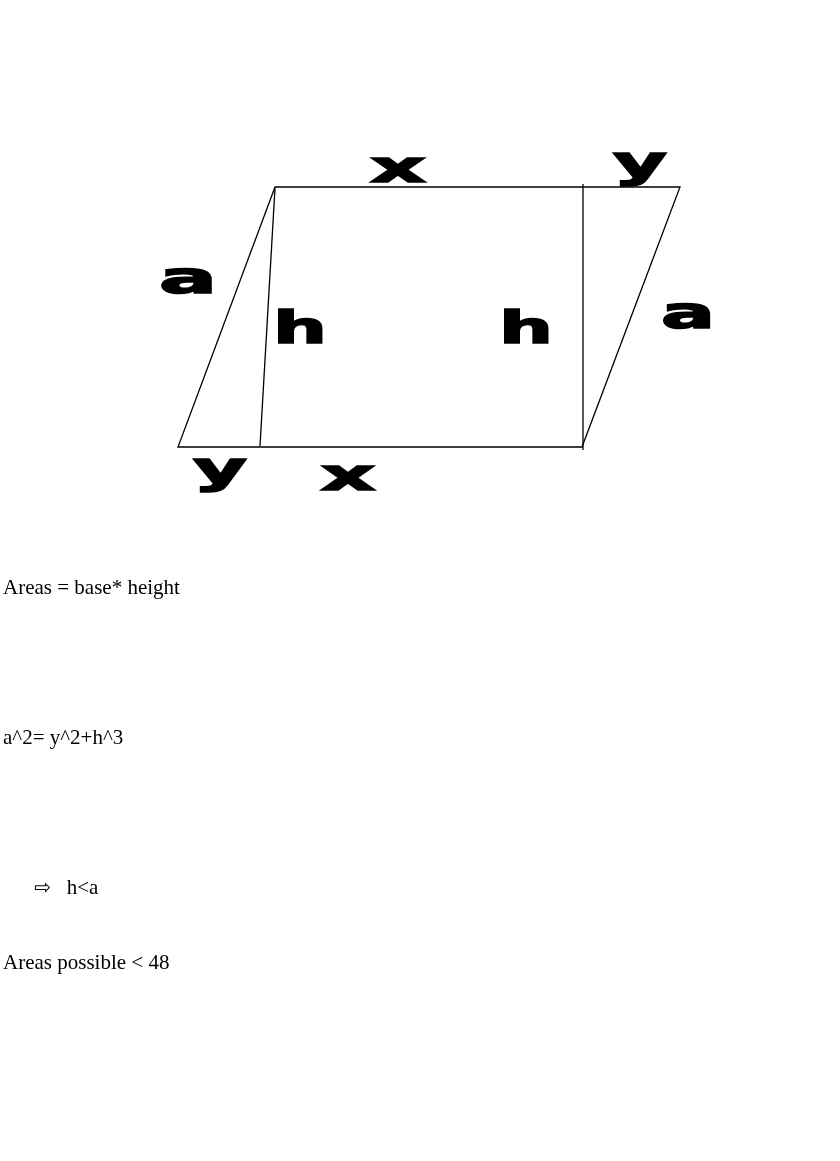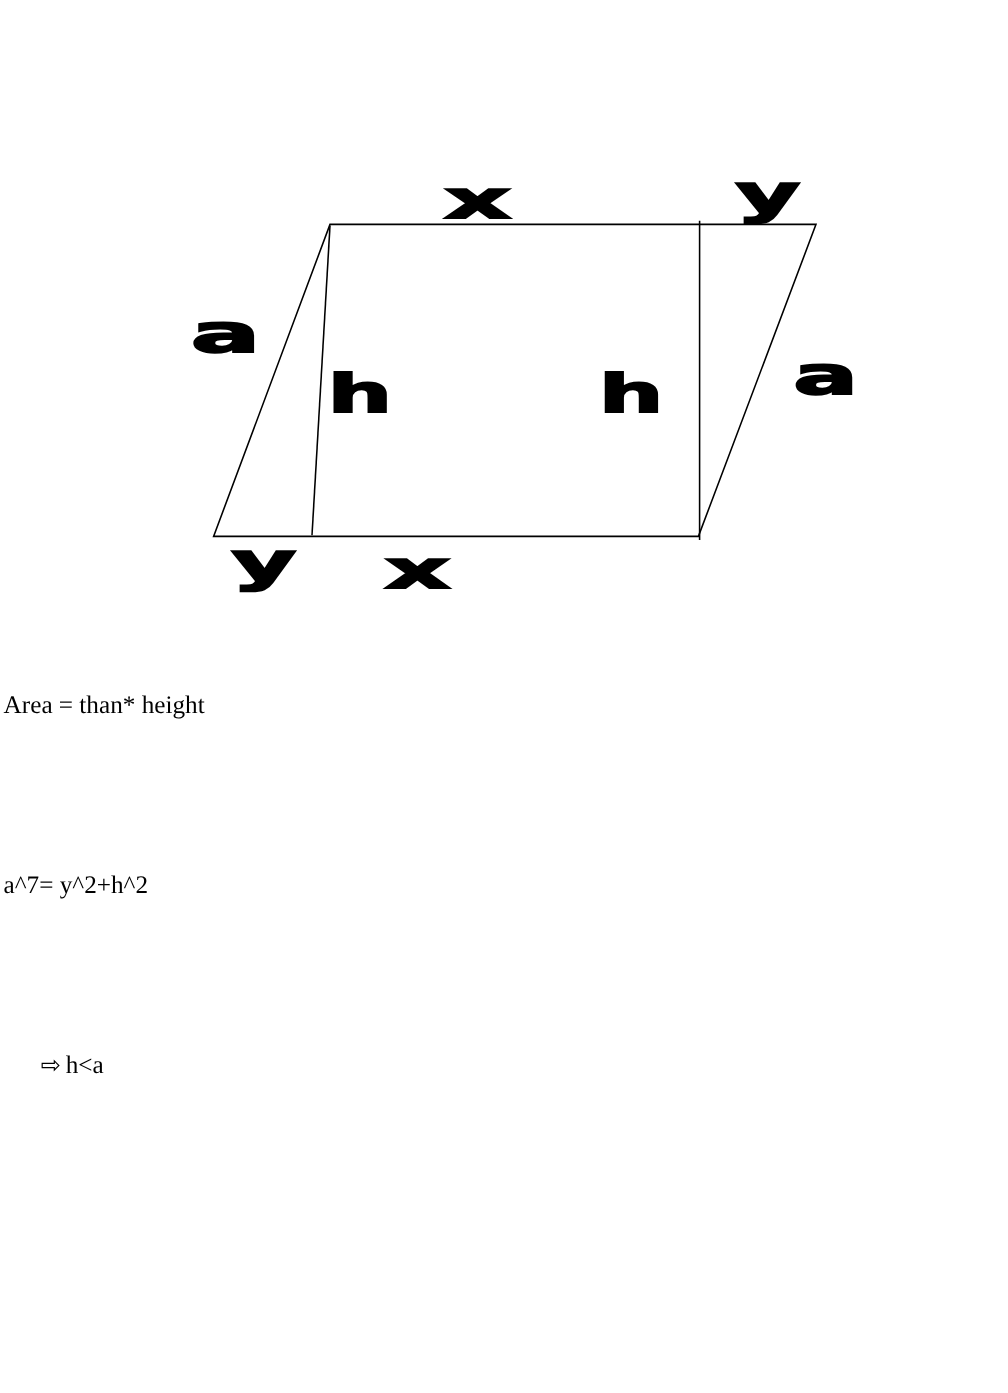--- a/index.html
+++ b/index.html
@@ -26,21 +26,21 @@
   .solution {
     position: absolute;
     left: 3px;
     top: 525px;
     font-size: 21px;
     line-height: 25px;
     white-space: pre;
   }
   .tline { height: 25px; }
   .implies .arrow { margin-left: 31px; font-family: "DejaVu Sans", sans-serif; font-size: 20px; }
-  .implies .rel { margin-left: 4px; }
+  .implies .rel { margin-left: 16px; }
 </style>
 </head>
 <body>
 
 <div class="page">
 
   <svg class="diagram" width="840" height="520" viewBox="0 0 840 520">
     <polygon class="shape" points="275,187 680,187 582,447 178,447"></polygon>
     <line class="shape" x1="275" y1="188" x2="260" y2="446"></line>
     <line class="shape" x1="583" y1="184" x2="583" y2="450"></line>
@@ -49,25 +49,26 @@
     <text x="640" y="177" textLength="54" lengthAdjust="spacingAndGlyphs">y</text>
     <text x="188" y="293" textLength="58" lengthAdjust="spacingAndGlyphs">a</text>
     <text x="688" y="328" textLength="54" lengthAdjust="spacingAndGlyphs">a</text>
     <text x="300" y="343" textLength="54" lengthAdjust="spacingAndGlyphs">h</text>
     <text x="526" y="343" textLength="54" lengthAdjust="spacingAndGlyphs">h</text>
     <text x="220" y="483" textLength="54" lengthAdjust="spacingAndGlyphs">y</text>
     <text x="348" y="490" textLength="55" lengthAdjust="spacingAndGlyphs">x</text>
   </svg>
 
   <div class="solution">
-    <div class="tline">Area = than* height</div>
+    <div class="tline">Areas = base* height</div>
     <div class="tline"></div>
-    <div class="tline">a^7= y^2+h^2</div>
+    <div class="tline">a^2= y^2+h^3</div>
     <div class="tline"></div>
     <div class="tline implies"><span class="arrow">⇨</span><span class="rel">h&lt;a</span></div>
+    <div class="tline">Areas possible &lt; 48</div>
     <div class="tline"></div>
     
     
     
     
     
   </div>
 
 </div>
 

